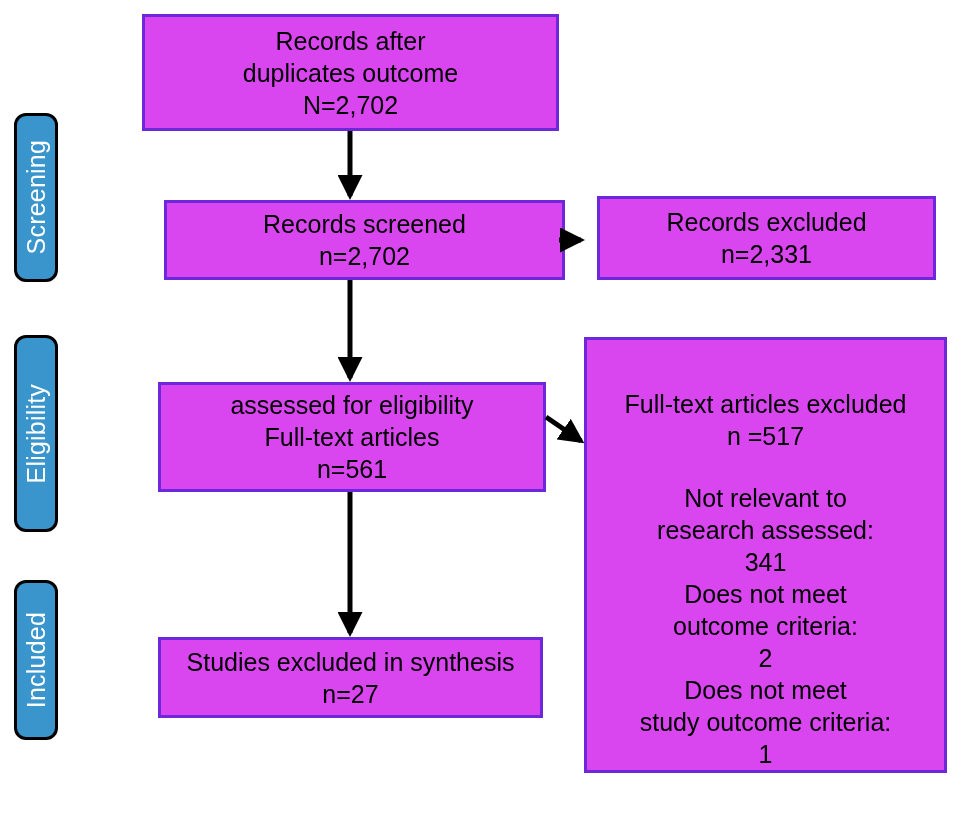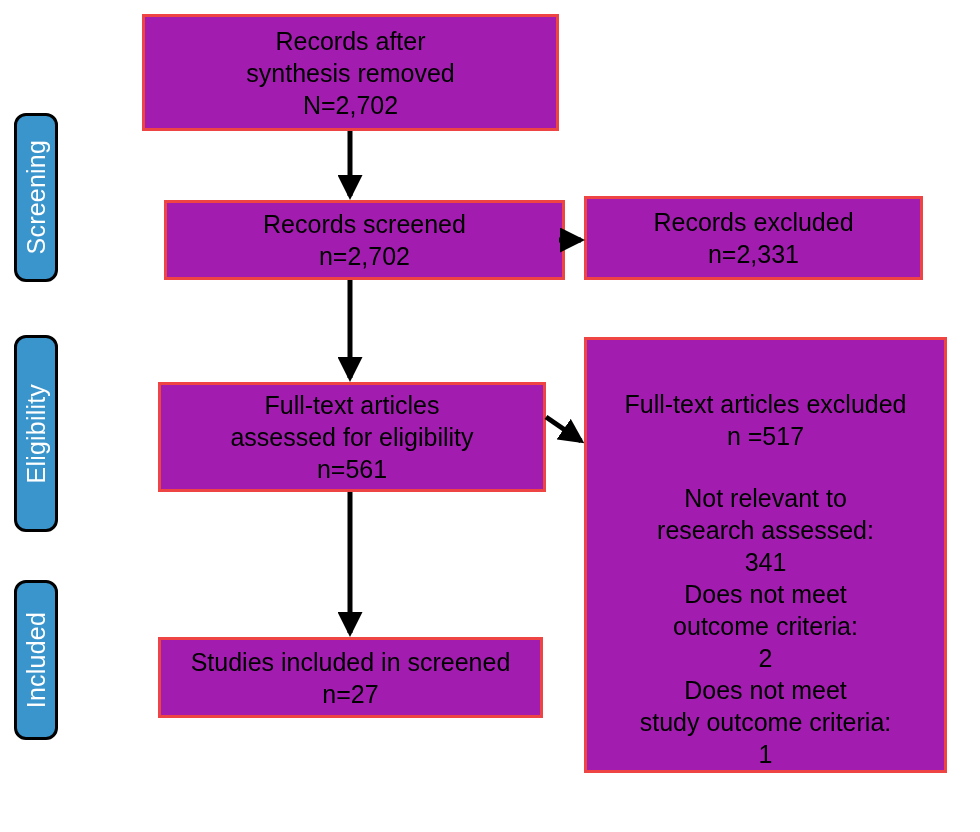--- a/index.html
+++ b/index.html
@@ -36,22 +36,22 @@
     line-height: 1;
     white-space: nowrap;
     writing-mode: vertical-rl;
     transform: rotate(180deg);
     letter-spacing: 0.2px;
   }
 
   
   .box {
     position: absolute;
-    background: #a21caf;
-    border: 3px solid #ef4444;
+    background: #d946ef;
+    border: 3px solid #6d28d9;
     box-sizing: border-box;
     display: flex;
     flex-direction: column;
     align-items: center;
     justify-content: center;
     text-align: center;
     color: #000000;
     font-size: 25px;
     line-height: 1.28;
   }
@@ -90,57 +90,57 @@
   <div class="stage" style="left:14px; top:335px; width:44px; height:197px;">
     <span class="stage-text">Eligibility</span>
   </div>
 
   <div class="stage" style="left:14px; top:580px; width:44px; height:160px;">
     <span class="stage-text">Included</span>
   </div>
 
   <div class="box" style="left:142px; top:14px; width:417px; height:117px;">
     <span class="line">Records after</span>
-    <span class="line">synthesis removed</span>
+    <span class="line">duplicates outcome</span>
     <span class="line">N=2,702</span>
   </div>
 
   <div class="box" style="left:164px; top:200px; width:401px; height:80px;">
     <span class="line">Records screened</span>
     <span class="line">n=2,702</span>
   </div>
 
-  <div class="box" style="left:584px; top:196px; width:339px; height:84px;">
+  <div class="box" style="left:597px; top:196px; width:339px; height:84px;">
     <span class="line">Records excluded</span>
     <span class="line">n=2,331</span>
   </div>
 
   <div class="box" style="left:158px; top:382px; width:388px; height:110px;">
+    <span class="line">assessed for eligibility</span>
     <span class="line">Full-text articles</span>
-    <span class="line">assessed for eligibility</span>
     <span class="line">n=561</span>
   </div>
 
   <div class="box top-align" style="left:584px; top:337px; width:363px; height:436px;">
     <span class="line">Full-text articles excluded</span>
     <span class="line">n =517</span>
     <span class="gap"></span>
     <span class="line">Not relevant to</span>
     <span class="line">research assessed:</span>
     <span class="line">341</span>
     <span class="line">Does not meet</span>
     <span class="line">outcome criteria:</span>
     <span class="line">2</span>
     <span class="line">Does not meet</span>
     <span class="line">study outcome criteria:</span>
     <span class="line">1</span>
   </div>
 
   <div class="box" style="left:158px; top:637px; width:385px; height:81px;">
-    <span class="line">Studies included in screened</span>
+    <span class="line">Studies excluded in synthesis</span>
     <span class="line">n=27</span>
   </div>
 
   <svg id="connectors" viewBox="0 0 980 832" xmlns="http://www.w3.org/2000/svg">
     <defs>
       <marker id="arrowhead" markerWidth="5" markerHeight="5" refX="4.2" refY="2.5" orient="auto" markerUnits="strokeWidth">
         <path d="M0,0 L5,2.5 L0,5 z" fill="#000000"></path>
       </marker>
     </defs>
 

